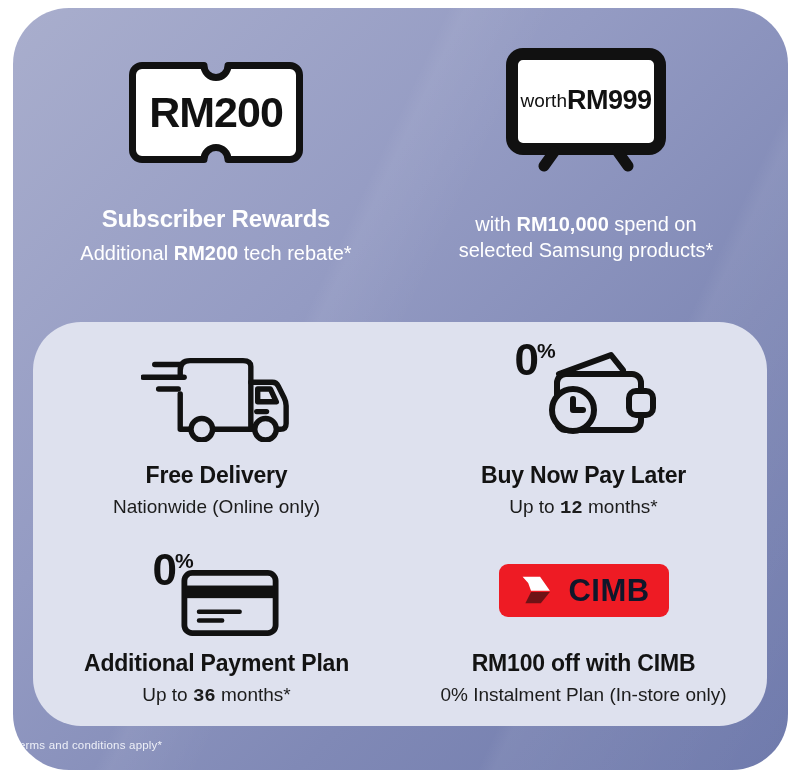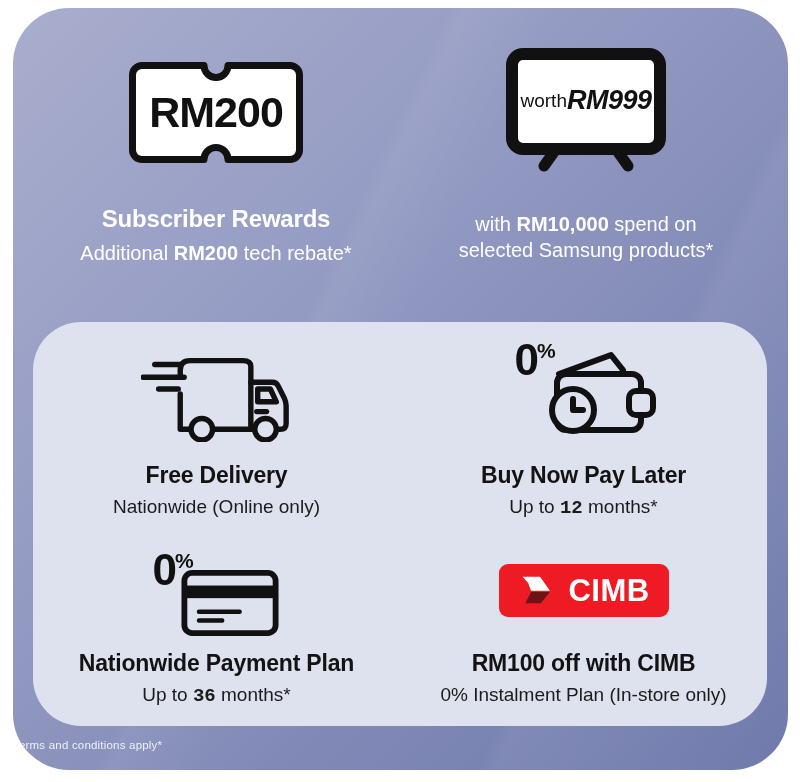--- a/index.html
+++ b/index.html
@@ -34,21 +34,21 @@
     font-size:43px; font-weight:800; color:#111; letter-spacing:-1px;
   }
 
   .tv { position:relative; width:160px; height:124px; }
   .tv svg { position:absolute; inset:0; }
   .tv-screen {
     position:absolute; left:12px; right:12px; top:10px; bottom:28px;
     display:flex; flex-direction:row; align-items:center; justify-content:center; color:#111;
   }
   .tv-worth { font-size:19px; line-height:1.15; }
-  .tv-price { font-size:27px; font-weight:800; line-height:1.1; letter-spacing:-0.5px;font-style:italic; }
+  .tv-price { font-size:27px; font-weight:800; line-height:1.1; letter-spacing:-0.5px; }
 
   .offer h2 { font-size:24px; font-weight:700; letter-spacing:-0.2px; line-height:1.2; }
   .offer .desc { font-size:20px; line-height:1.32; margin-top:6px; }
   .offer .desc b { font-weight:700; }
 
   
   .inner-panel {
     position:absolute; left:20px; top:314px; width:734px; height:404px;
     background:#dee1ee; border-radius:48px;
     display:grid; grid-template-columns:1fr 1fr; grid-template-rows:1fr 1fr;
@@ -72,21 +72,21 @@
   .wallet-block .badge { left:0; top:4px; }
   .wallet-block svg { position:absolute; left:30px; top:6px; }
   .card-block { position:relative; width:132px; height:92px; }
   .card-block .badge { left:2px; top:6px; }
   .card-block svg { position:absolute; left:30px; top:24px; }
 
   .cimb-logo {
     margin-top:18px; width:170px; height:53px; border-radius:9px;
     background:#ee1b24; display:flex; align-items:center; justify-content:center; gap:9px;
   }
-  .cimb-text { color:#ffffff; font-size:31px; font-weight:800; letter-spacing:0.5px; }
+  .cimb-text { color:#0f172a; font-size:31px; font-weight:800; letter-spacing:0.5px; }
 
   .terms {
     position:absolute; left:0; right:0; top:731px; text-align:left;
     color:#eef0f8; font-size:11.5px; letter-spacing:0.2px;
   }
 </style>
 </head>
 <body>
 
 <div class="canvas">
@@ -175,21 +175,21 @@
                 <span class="zero">0</span>
                 <span class="pct">%</span>
               </span>
             <svg width="98" height="66" viewBox="0 0 100 68" fill="none">
               <rect x="3" y="3" width="94" height="62" rx="8" stroke="#111111" stroke-width="6"></rect>
               <rect x="4" y="16" width="92" height="13" fill="#111111"></rect>
               <path d="M18 43 H60 M18 52 H42" stroke="#111111" stroke-width="4.5" stroke-linecap="round"></path>
             </svg>
           </div>
         </div>
-        <h3>Nationwide Payment Plan</h3>
+        <h3>Additional Payment Plan</h3>
         <p class="desc"><span>Up to </span><b>36</b><span> months*</span></p>
       </div>
 
       <div class="cell row2">
         <div class="icon-slot">
           <div class="cimb-logo">
             <svg width="42" height="40" viewBox="0 0 60 55">
               <polygon points="8,7 33,7 47,27 20,27 16,16" fill="#ffffff"></polygon>
               <polygon points="20,29 47,29 34,45 12,45" fill="#6e1216"></polygon>
             </svg>

